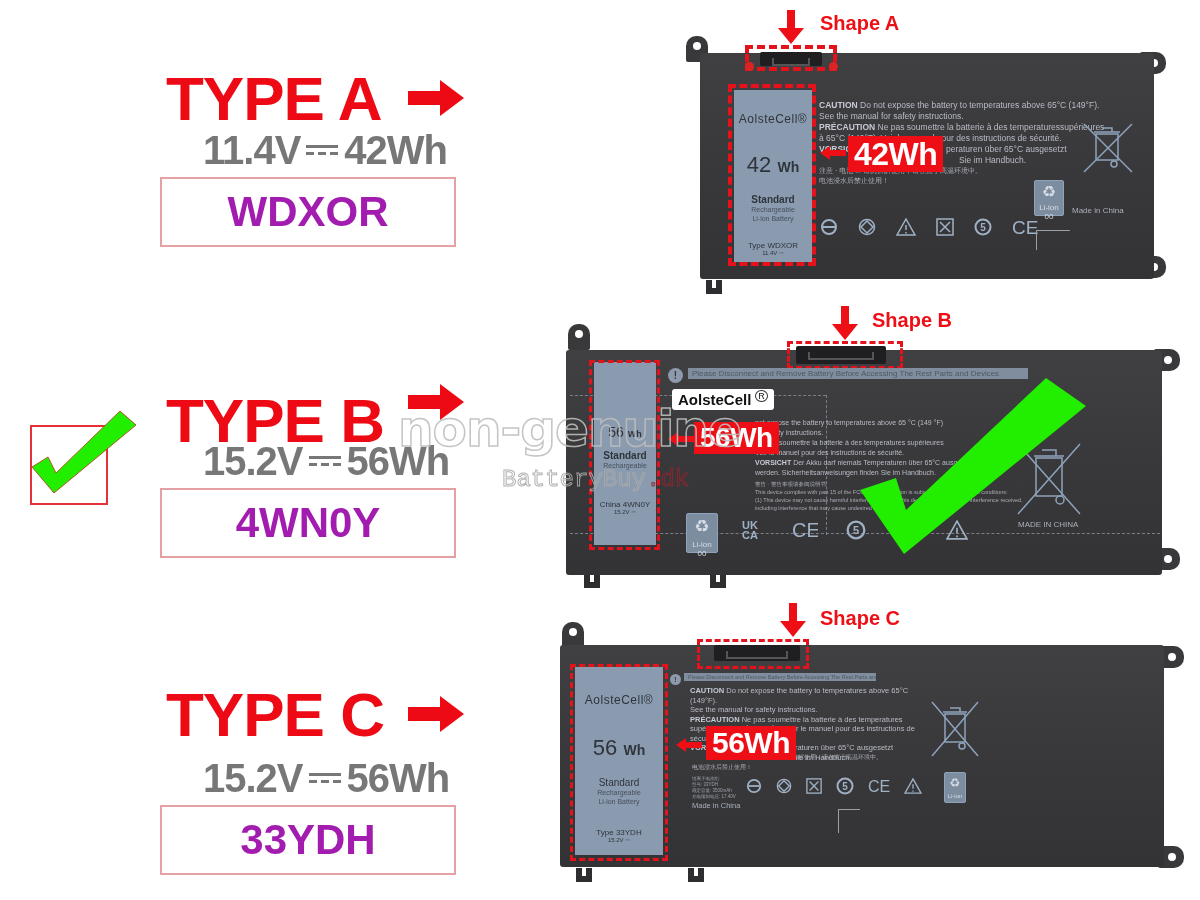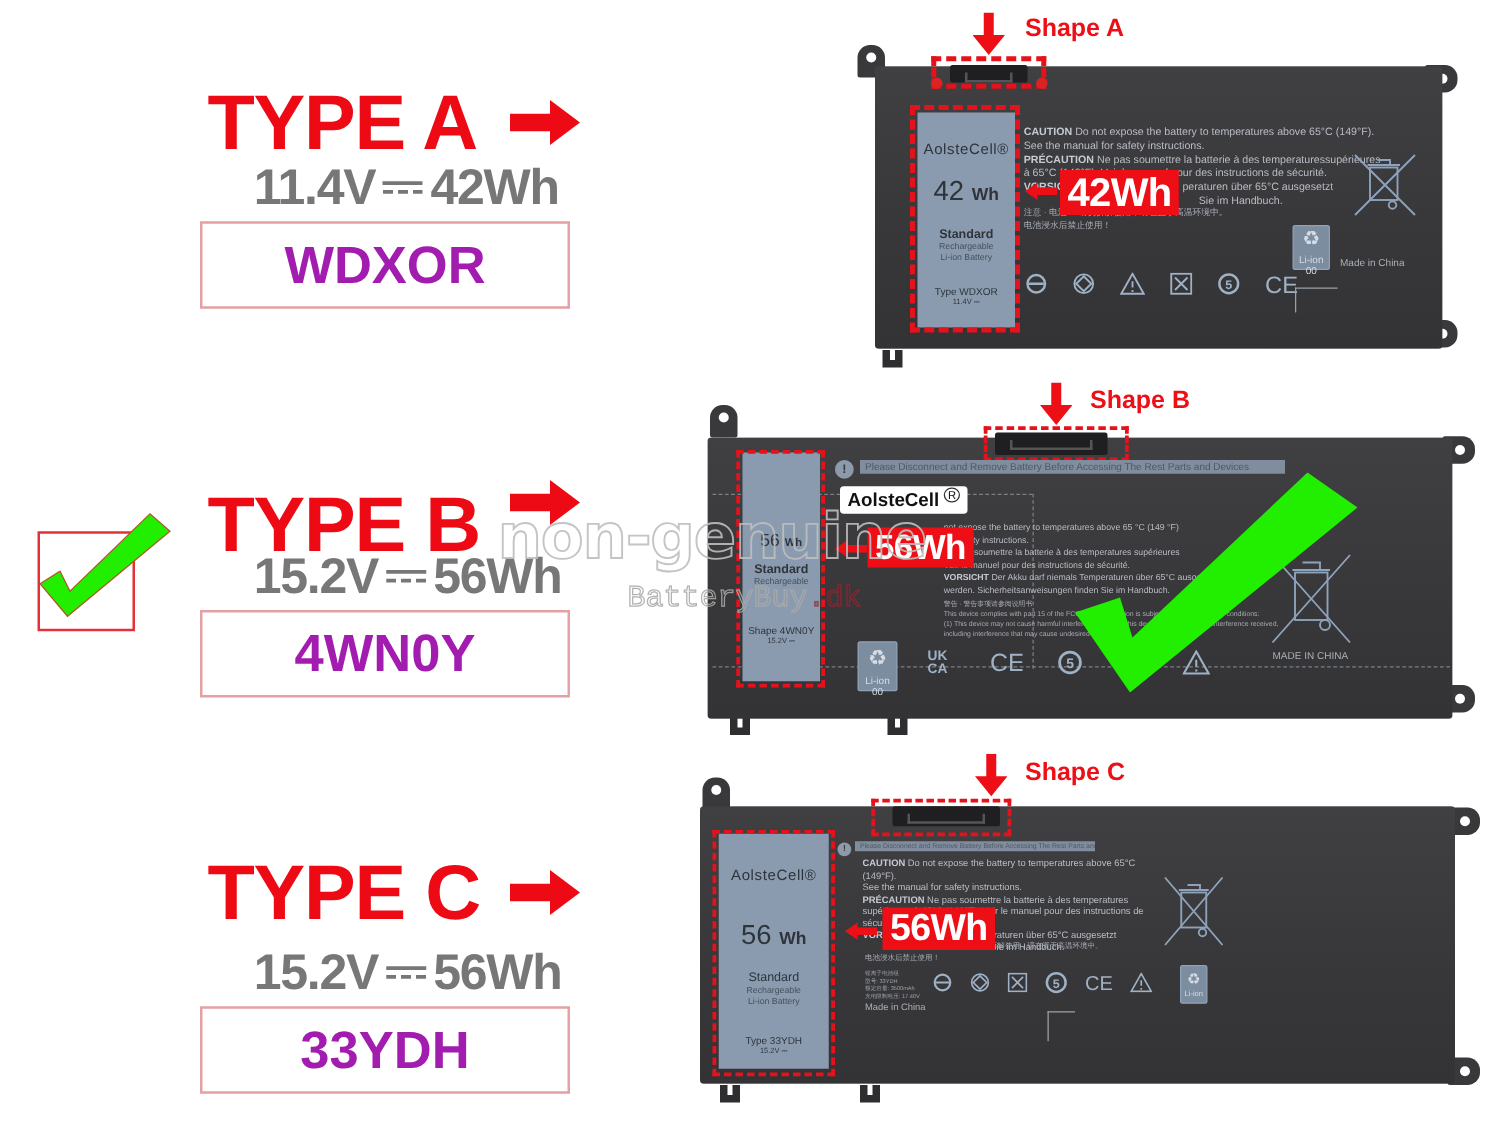--- a/index.html
+++ b/index.html
@@ -26,21 +26,21 @@
     background-image:linear-gradient(180deg,#404043 0%,#38383b 55%,#333336 100%); }
   .tab { position:absolute; width:22px; height:26px; background:#39393c; border-radius:10px 10px 2px 2px; }
   .tab::after { content:""; position:absolute; width:8px; height:8px; border-radius:50%; background:#fff; left:7px; top:6px; }
   .tab.side { width:26px; height:22px; border-radius:2px 10px 10px 2px; }
   .tab.side::after { left:10px; top:7px; }
   .foot { position:absolute; width:16px; height:14px; background:#2e2e30; }
   .foot::after { content:""; position:absolute; width:4px; height:8px; background:#fff; left:6px; top:0; }
 
   .label { position:absolute; background:#8a9bb0; color:#2f343b; text-align:center; }
   .label .brand { font-size:12px; letter-spacing:0.5px; }
-  .label .cap { font-size:22px; margin-top:14px; }
+  .label .cap { font-size:22px; margin-top:26px; }
   .label .cap small { font-size:14px; font-weight:700; }
   .label .std { font-size:10px; font-weight:700; margin-top:16px; }
   .label .sub { font-size:7px; line-height:9px; color:#46505c; }
   .label .typ { font-size:8px; margin-top:18px; }
   .label .volt { font-size:6px; }
   .dash { position:absolute; border:4px dashed #e5121b; }
 
   .connector { position:absolute; background:#1f1f21; border-radius:2px; }
   .connector::after { content:""; position:absolute; left:12px; right:12px; top:6px; height:6px; border:2px solid #555; border-top:none; }
 
@@ -228,21 +228,21 @@
   <div class="banner" style="left:688px; top:368px; width:340px;">Please Disconnect and Remove Battery Before Accessing The Rest Parts and Devices</div>
 
   <div class="dotted" style="left:570px; top:395px; width:256px;"></div>
   <div class="dotted-v" style="left:826px; top:395px; height:140px;"></div>
   <div class="dotted" style="left:570px; top:533px; width:590px;"></div>
 
   <div class="label" style="left:594px; top:362px; width:62px; height:183px; padding-top:62px;">
     <div class="cap" style="font-size:14px; margin-top:0"><span>56</span> <small style="font-size:9px">Wh</small></div>
     <div class="std" style="margin-top:10px">Standard</div>
     <div class="sub">Rechargeable</div>
-    <div class="typ" style="margin-top:30px">Shape 4WN0Y</div>
+    <div class="typ" style="margin-top:30px">China 4WN0Y</div>
     <div class="volt">15.2V ⎓</div>
   </div>
   <div class="dash" style="left:589px; top:360px; width:71px; height:190px; border-width:3px;"></div>
 
   <div class="brand-chip" style="left:672px; top:389px;"><span>AolsteCell</span><sup>R</sup></div>
 
   <div class="warn-text" style="left:755px; top:418px; width:240px; font-size:7px; line-height:10px;">
     <div>not expose the battery to temperatures above 65 °C (149 °F)</div>
     <div>for safety instructions.</div>
     <div>Ne pas soumettre la batterie à des temperatures supérieures</div>

